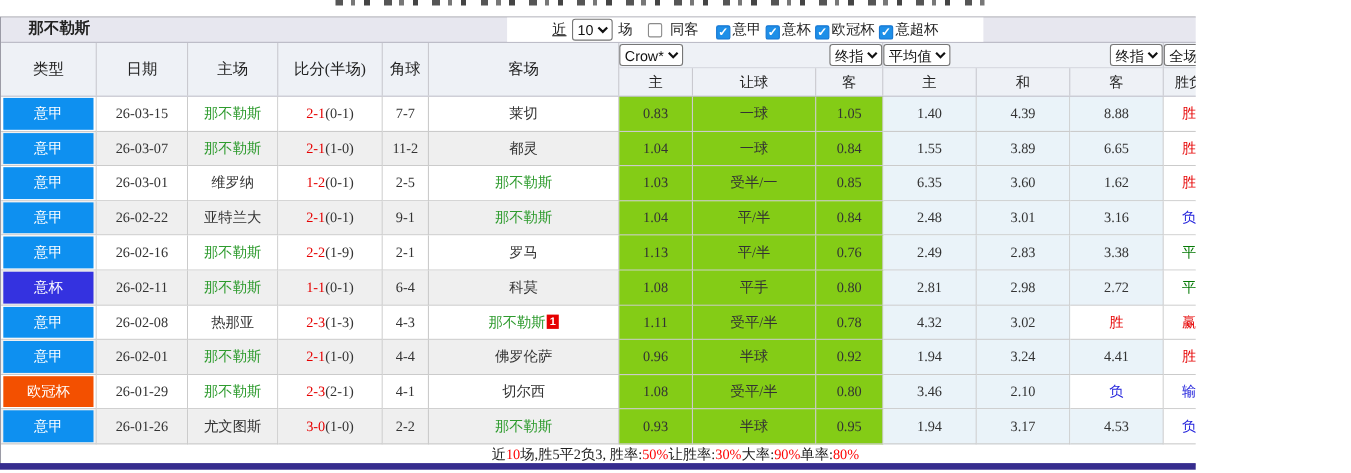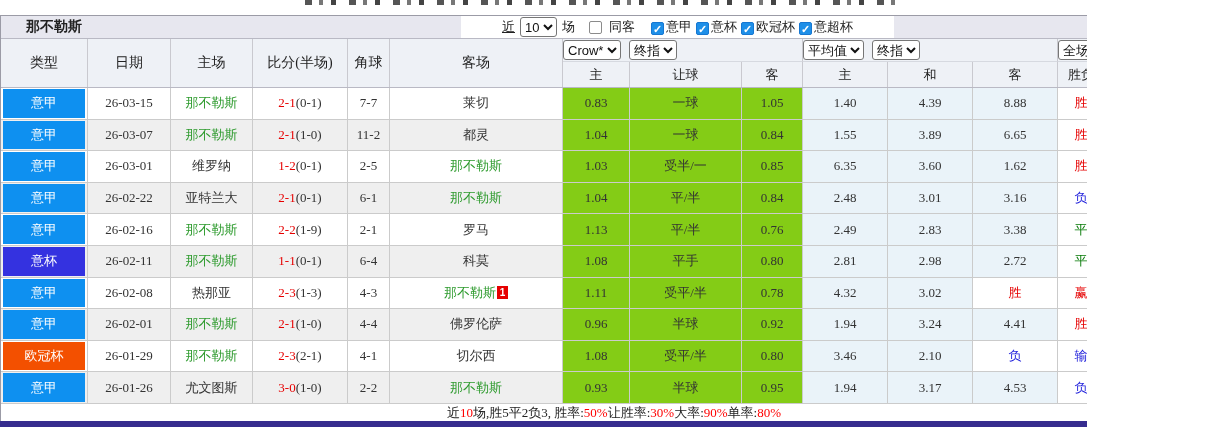--- a/index.html
+++ b/index.html
@@ -24,21 +24,21 @@
   .cbx.on{background:#1e8fe8;border-color:#1677d2;color:#fff;text-align:center;
     font:bold 11px/12px "Liberation Sans",sans-serif;}
   .cbx.on::after{content:"✓";}
   .lg{margin-left:4px;white-space:nowrap;}
   
   .hdr{display:grid;grid-template-columns:87px 83px 82px 95px 42px 173px 67px 112px 61px 85px 85px 85px 47px 48px 74px;
     grid-template-rows:23px 25px;background:#eef1f6;border-bottom:1px solid #b9b9c4;}
   .hc{display:flex;align-items:center;justify-content:center;border-right:1px solid #c9c9cf;
     font-size:14px;color:#222;}
   .hc.span2{grid-row:1/3;}
-  .hgroup{grid-row:1;display:flex;align-items:center;justify-content:flex-start;gap:8px;
+  .hgroup{grid-row:1;display:flex;align-items:center;justify-content:space-between;gap:8px;
     border-right:1px solid #c9c9cf;border-bottom:1px solid #d6d9e0;}
   .hsub{grid-row:2;font-size:13px;}
   .noR{border-right:none;}
   
   .drow{display:grid;grid-template-columns:87px 83px 82px 95px 42px 173px 67px 112px 61px 85px 85px 85px 47px 48px 74px;
     height:31.6px;}
   .c{display:flex;align-items:center;justify-content:center;border-right:1px solid #cbcbcb;
     border-bottom:1px solid #cbcbcb;font-size:13px;background:#fff;overflow:hidden;}
   .c:last-child{border-right:none;}
   .drow.alt .c{background:#efefef;}
@@ -197,21 +197,21 @@
             <span class="typeblock" style="background: rgb(14, 144, 240);">意甲</span>
           </div>
           <div class="c ">26-02-22</div>
           <div class="c ">
             <span class="teamname">亚特兰大</span>
           </div>
           <div class="c ">
             <span class="ft">2-1</span>
             <span class="ht">(0-1)</span>
           </div>
-          <div class="c ">6-1</div>
+          <div class="c ">9-1</div>
           <div class="c ">
             <span class="teamname green">那不勒斯</span>
           </div>
           <div class="c cream">1.04</div>
           <div class="c cream">平/半</div>
           <div class="c cream">0.84</div>
           <div class="c lblue">2.48</div>
           <div class="c lblue">3.01</div>
           <div class="c lblue">3.16</div>
           <div class="c white t-blue">负</div>

